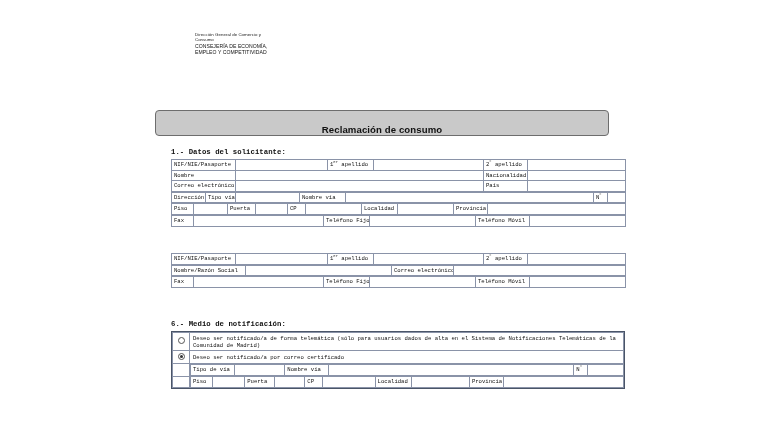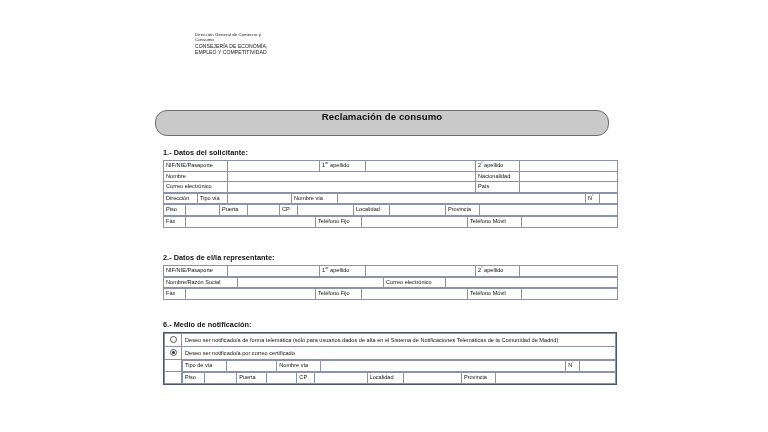--- a/index.html
+++ b/index.html
@@ -84,38 +84,39 @@
 
   
   .title-banner {
     position: absolute;
     left: 0px;
     top: 110px;
     width: 454px;
     height: 26px;
     background: #c9c9c9;
     border: 1px solid #6d6d6d;
-    border-radius: 12px;
+    border-radius: 4px;
     display: flex;
-    align-items: flex-start;
+    align-items: flex-end;
     justify-content: center;
     box-sizing: border-box;
   }
   .title-text {
     font-size: 9.6px;
     font-weight: bold;
     color: #111;
     letter-spacing: 0.01em;
   }
 
   
   .section {
     position: absolute;
-    left: 8px;
+    left: 16px;
     width: 454px;
+    font-family: Liberation Mono, monospace;
   }
   .section-title {
     font-size: 7.3px;
     font-weight: bold;
     color: #111;
     margin-bottom: 3px;
     letter-spacing: 0.005em;
   }
 
   table.grid {
@@ -344,21 +345,20 @@
             <td class="lbl">Teléfono Fijo</td>
             <td class="fld"></td>
             <td class="lbl">Teléfono Móvil</td>
             <td class="fld"></td>
           </tr>
         </tbody>
       </table>
     </div>
 
     <div class="section" style="top:253px;">
-      <div class="section-title">2.- Datos de el/la representante:</div>
 
       <table class="grid">
         <colgroup>
           <col style="width:64px">
             <col style="width:92px">
           <col style="width:46px">
             <col style="width:110px">
           <col style="width:44px">
             <col style="width:98px">
         </colgroup>

